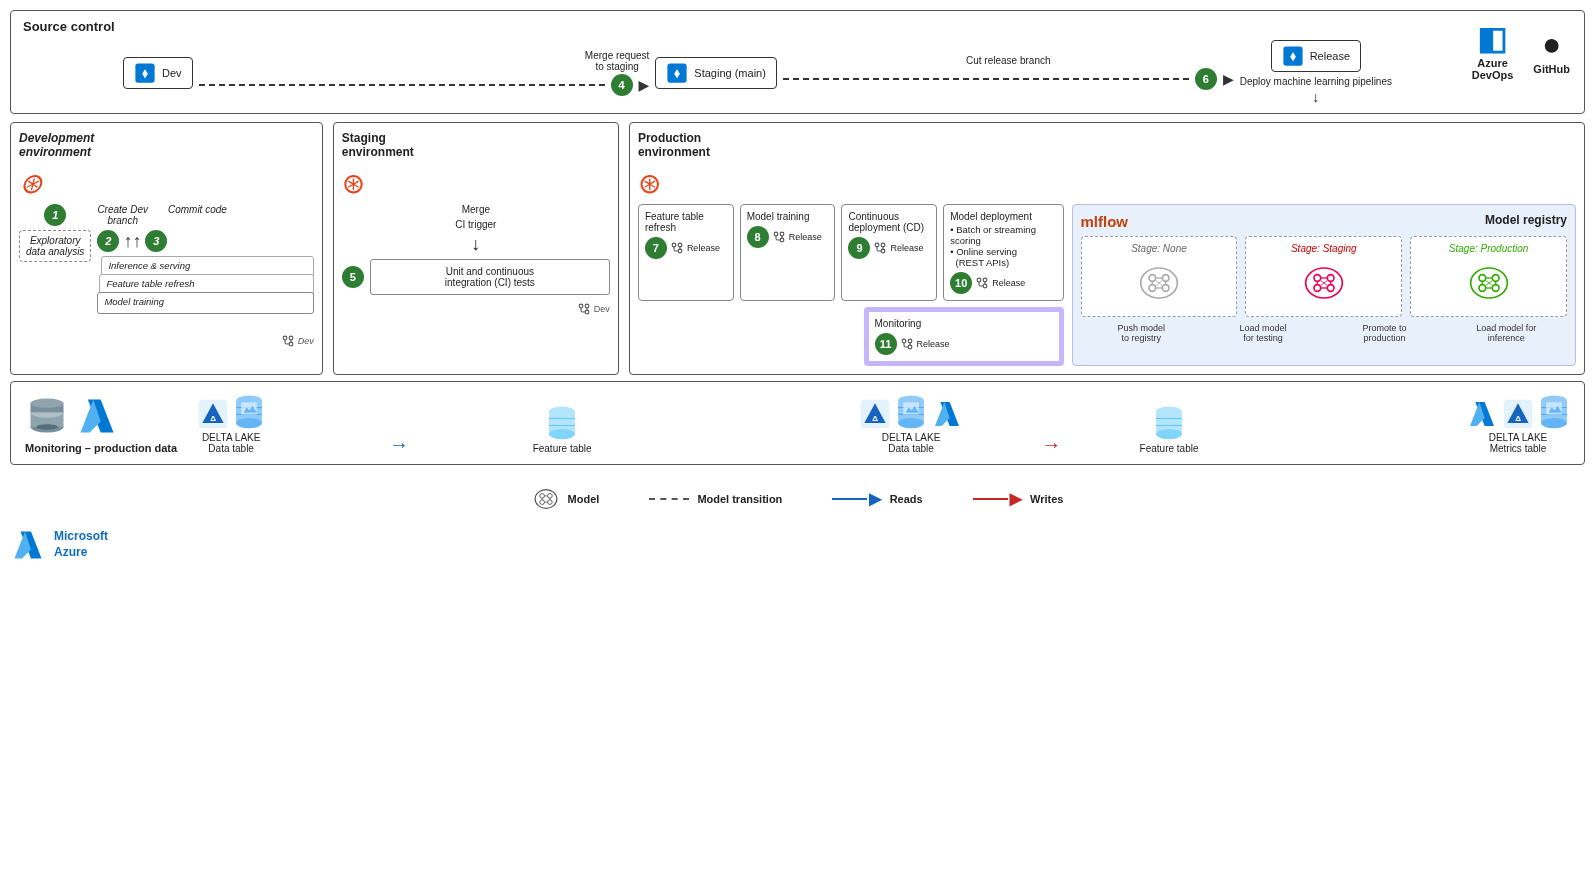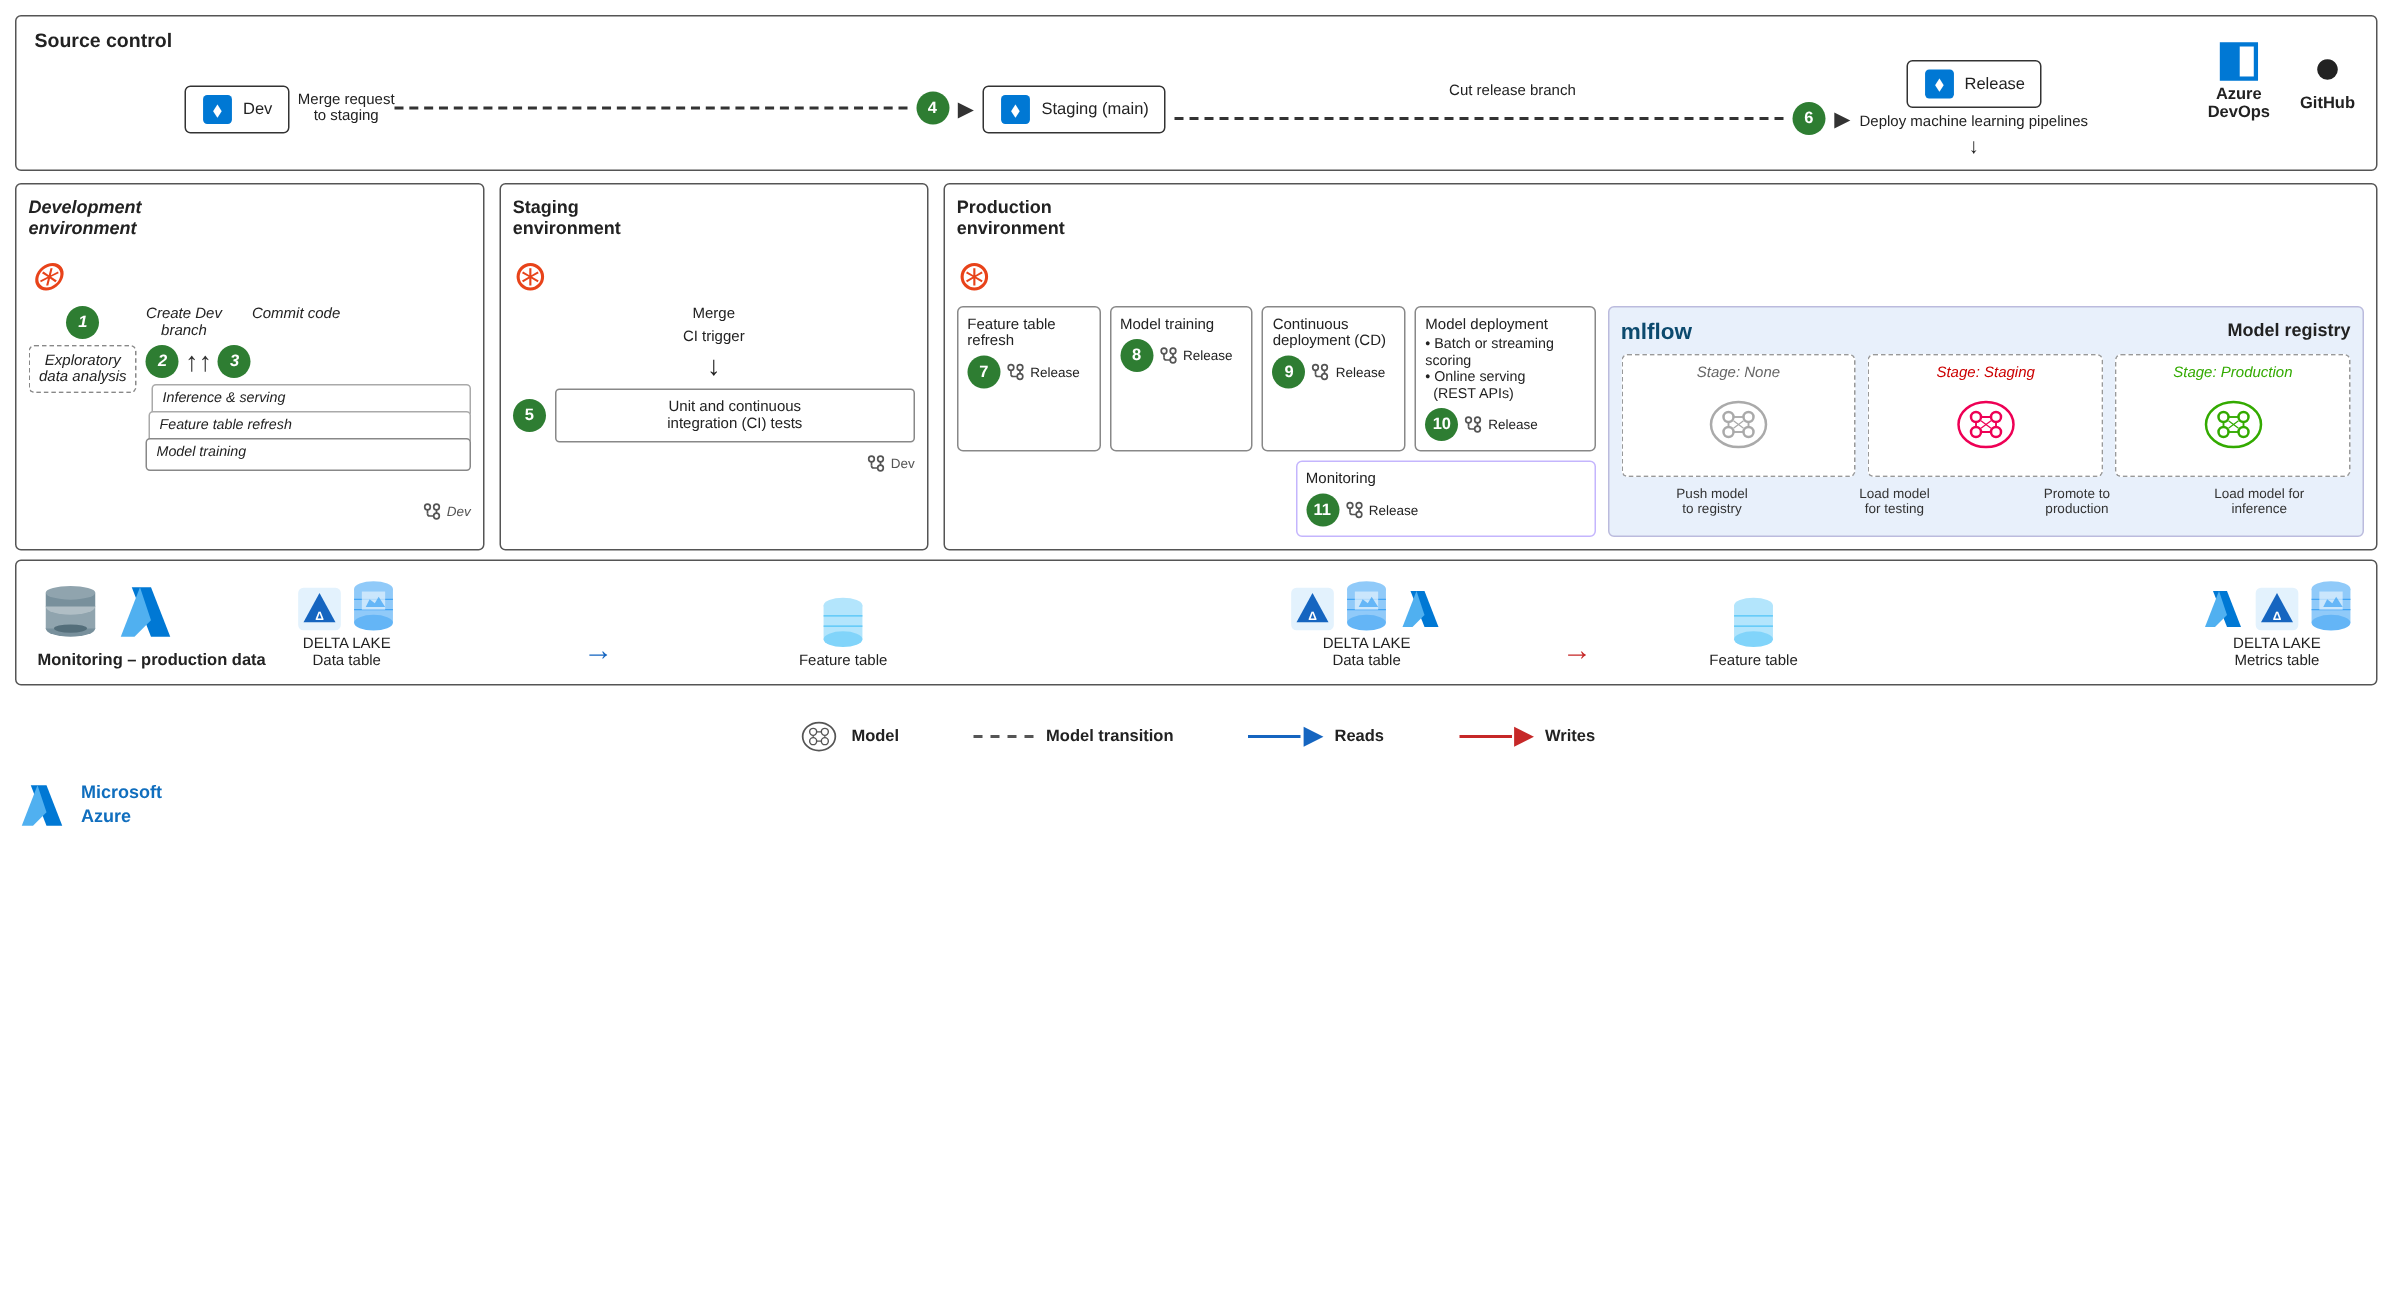--- a/index.html
+++ b/index.html
@@ -82,21 +82,21 @@
       <div style="display:flex; flex-direction:column; align-items:center;">
         <div class="git-node">
           <svg width="22" height="22" viewBox="0 0 32 32">
             <rect x="2" y="2" width="28" height="28" rx="4" fill="#0078d4"></rect>
             <text x="16" y="22" text-anchor="middle" fill="white" font-size="18" font-weight="bold">⬧</text>
           </svg>
           <span>Dev</span>
         </div>
       </div>
 
-      <div style="flex:1; display:flex; flex-direction:row; align-items:flex-start; padding:0 6px;">
+      <div style="flex:1; display:flex; flex-direction:column; align-items:flex-end; padding:0 6px;">
         <div style="font-size:10px; text-align:center; margin-bottom:2px; white-space:nowrap;">Merge request<br>to staging</div>
         <div style="display:flex; align-items:center; width:100%; position:relative;">
           <div style="flex:1; border-top:2px dashed #333;"></div>
           <div class="number-badge" style="margin:0 6px; z-index:1; flex-shrink:0;">4</div>
           <div style="font-size:14px; color:#333;">▶</div>
         </div>
       </div>
 
       <div style="display:flex; flex-direction:column; align-items:center;">
         <div class="git-node">
@@ -291,42 +291,42 @@
                   <line x1="4" y1="6.5" x2="4" y2="10" stroke="#555" stroke-width="1.5"></line>
                   <path d="M4 10 Q4 12 6 12 L9.5 12" fill="none" stroke="#555" stroke-width="1.5"></path>
                   <line x1="12" y1="6.5" x2="12" y2="9.5" stroke="#555" stroke-width="1.5"></line>
                 </svg>
                 <span style="font-size:9px;">Release</span>
               </div>
             </div>
 
           </div>
 
-          <div style="margin-left:auto; width:200px; border:1px solid #c4b5fd; border-radius:4px; padding:6px; background:#fff; font-size:10px;">
+          <div style="margin-left:auto; width:200px; border:5px solid #c4b5fd; border-radius:4px; padding:6px; background:#fff; font-size:10px;">
             <div style="font-weight:500;">Monitoring</div>
             <div style="display:flex; align-items:center; gap:4px; margin-top:4px;">
               <div class="number-badge">11</div>
               <svg width="12" height="12" viewBox="0 0 16 16">
                 <circle cx="4" cy="4" r="2.5" fill="none" stroke="#555" stroke-width="1.5"></circle>
                 <circle cx="12" cy="12" r="2.5" fill="none" stroke="#555" stroke-width="1.5"></circle>
                 <circle cx="12" cy="4" r="2.5" fill="none" stroke="#555" stroke-width="1.5"></circle>
                 <line x1="4" y1="6.5" x2="4" y2="10" stroke="#555" stroke-width="1.5"></line>
                 <path d="M4 10 Q4 12 6 12 L9.5 12" fill="none" stroke="#555" stroke-width="1.5"></path>
                 <line x1="12" y1="6.5" x2="12" y2="9.5" stroke="#555" stroke-width="1.5"></line>
               </svg>
               <span style="font-size:9px;">Release</span>
             </div>
           </div>
 
         </div>
 
         <div style="flex:1.6; border:1px solid #bbd; border-radius:4px; padding:8px; background:#e8f0fb;">
 
           <div style="display:flex; justify-content:space-between; align-items:flex-start; margin-bottom:6px;">
-            <div style="font-size:15px; font-weight:bold; color:#0c4a6e;">mlflow</div>
+            <div style="font-size:15px; font-weight:bold; color:#c2410c;">mlflow</div>
             <div style="font-weight:bold; font-size:12px;">Model registry</div>
           </div>
 
           <div style="display:flex; gap:8px;">
 
             <div style="border:1.5px dashed #999; border-radius:4px; padding:6px; flex:1; background:#fff; text-align:center;">
               <div style="font-size:10px; font-weight:500; margin-bottom:4px; color:#666; font-style:italic;">Stage: <em>None</em></div>
               
               <svg width="50" height="50" viewBox="0 0 60 60">
                 <ellipse cx="30" cy="30" rx="22" ry="18" fill="none" stroke="#aaa" stroke-width="2"></ellipse>

